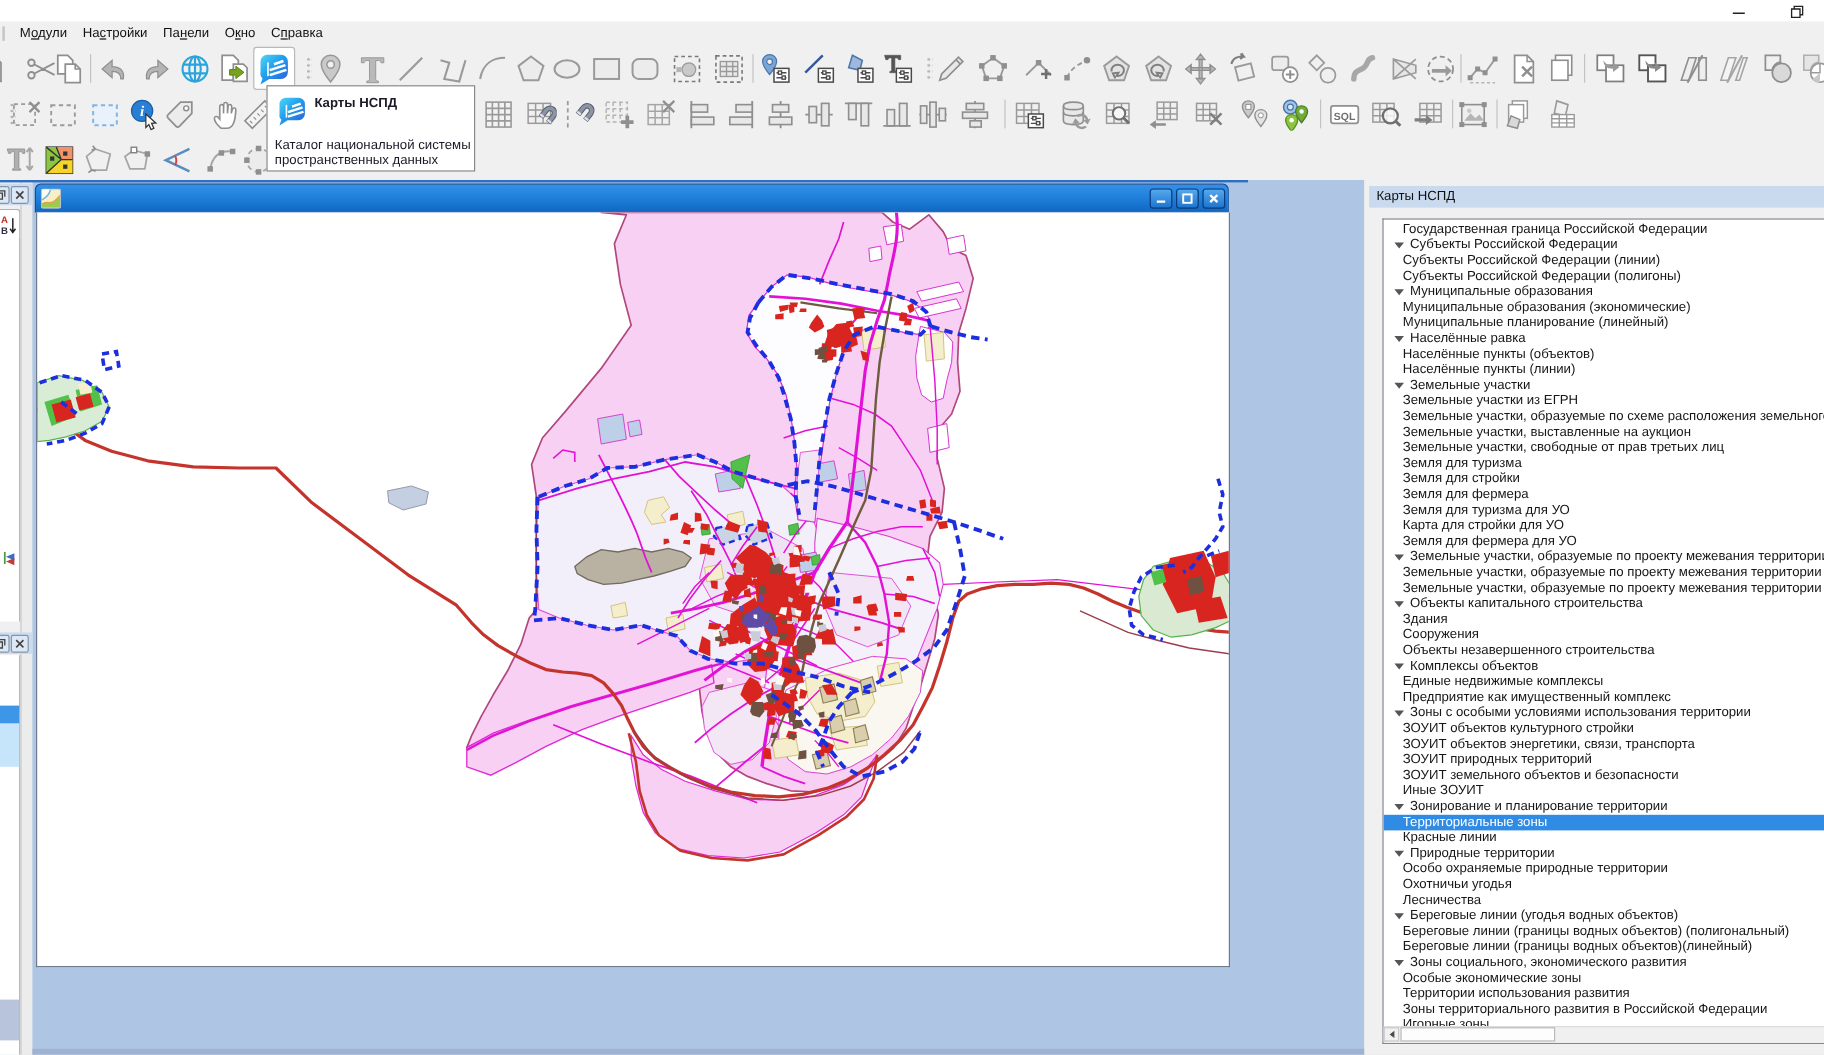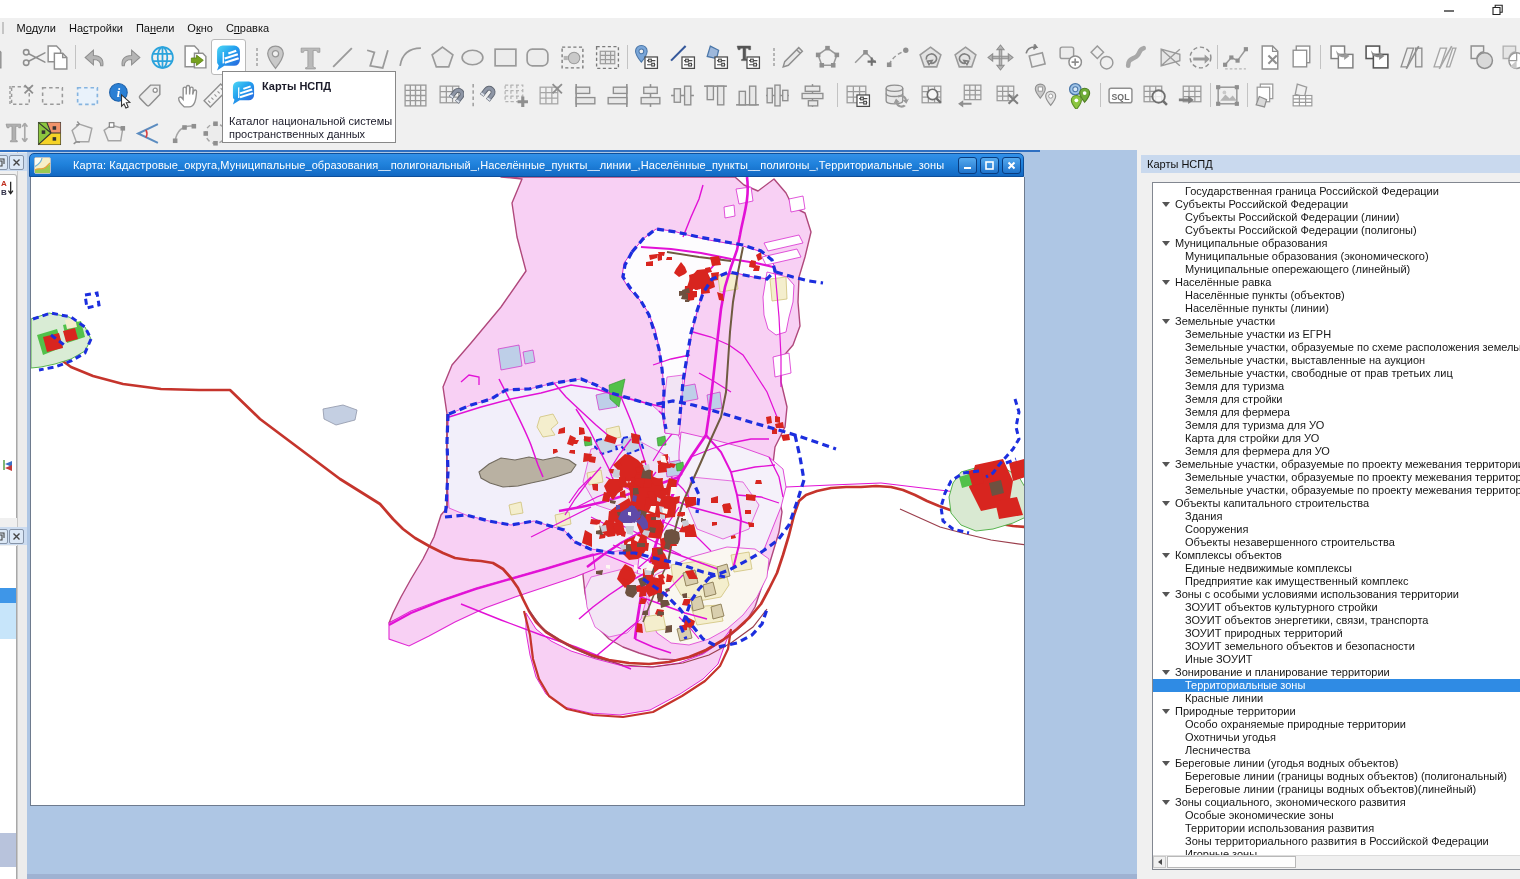--- a/index.html
+++ b/index.html
@@ -51,21 +51,21 @@
   #rpanel{left:1137px;top:150px;width:383px;height:729px;background:#f0f0f0}
   #rphdr{left:4px;top:5px;width:379px;height:18px;background:#c9d9ee;font-size:11px;color:#111;
          display:flex;align-items:center;padding-left:6px;box-sizing:border-box}
   #rtree{left:15px;top:32px;width:368px;height:686px;background:#fff;border:1px solid #828790;border-right:none;
          overflow:hidden;font-size:11px;color:#161616}
   .trow{position:absolute;left:0;width:500px;height:13px;line-height:13px;white-space:nowrap}
   .trow .arr{position:absolute;left:9px;top:4px;width:0;height:0;border-left:4px solid transparent;
              border-right:4px solid transparent;border-top:5px solid #555}
   .trow .lbl{position:absolute;top:0}
   .trow.grp .lbl{left:22px}
-  .trow.leaf .lbl{left:32px}
+  .trow.leaf .lbl{left:16px}
   .trow.sel{background:#2f8be4;color:#fff}
   #hscroll{left:0px;bottom:0px;width:367px;height:13px;background:#f0f0f0;border-top:1px solid #dcdcdc;position:absolute}
   #hscroll .sbtn{position:absolute;left:0;top:0;width:13px;height:12px;background:#f0f0f0;border:1px solid #c8c8c8;box-sizing:border-box;
       display:flex;align-items:center;justify-content:center}
   #hscroll .sbtn:after{content:"";width:0;height:0;border-top:3px solid transparent;border-bottom:3px solid transparent;border-right:4px solid #4a4a4a}
   #hscroll .thumb{position:absolute;left:14px;top:0;width:129px;height:12px;background:#fdfdfd;border:1px solid #b8b8b8;box-sizing:border-box}
   
   #tooltip{left:222px;top:71px;width:172px;height:70px;background:#fff;border:1px solid #888;
            z-index:50;font-size:11px;color:#1a1a28}
   #tooltip .tt-title{position:absolute;left:39px;top:8px;font-weight:bold;font-size:11px}
@@ -588,21 +588,20 @@
 <div class="abs" id="mdi">
   <div class="abs" id="mapwin">
     <div class="abs" id="maptitle">
       <svg class="abs" style="left:4px;top:3px;width:17px;height:17px" viewBox="0 0 17 17">
         <rect x="0.5" y="0.5" width="16" height="16" rx="1.5" fill="#f6efc8" stroke="#b8c0c8"></rect>
         <path d="M1 16 L1 13 C5 10 8 14 12 10 L16 7 L16 16 Z" fill="#9ccb52"></path>
         <path d="M1 9 L1 1 L8 1 C7 4 4 7 1 9 Z" fill="#fdfdf2"></path>
         <path d="M1 13 C5 10 8 14 12 10 L16 6" stroke="#e8a23c" stroke-width="1.2" fill="none"></path>
         <path d="M8 1 C7.5 4 4.5 7.5 1 9.5" stroke="#6fb3dc" stroke-width="1.2" fill="none"></path>
       </svg>
-      <span class="ttext" style="margin-left:43px">Карта: Кадастровые_округа,Муниципальные_образования__полигональный_,Населённые_пункты__линии_,Населённые_пункты__полигоны_,Территориальные_зоны</span>
       <span style="flex:1"></span>
       <span class="wbtn">
           <svg viewBox="0 0 11 11">
             <path d="M2 8h7" stroke="#fff" stroke-width="2" fill="none"></path>
           </svg>
         </span>
       <span class="wbtn">
           <svg viewBox="0 0 11 11">
             <rect x="2" y="2" width="7" height="7" fill="none" stroke="#fff" stroke-width="1.6"></rect>
           </svg>
@@ -1068,24 +1067,24 @@
           <span class="lbl">Субъекты Российской Федерации (линии)</span>
         </div>
         <div class="trow leaf" style="top: 41px;">
           <span class="lbl">Субъекты Российской Федерации (полигоны)</span>
         </div>
         <div class="trow grp" style="top: 54px;">
           <span class="arr"></span>
           <span class="lbl">Муниципальные образования</span>
         </div>
         <div class="trow leaf" style="top: 67px;">
-          <span class="lbl">Муниципальные образования (экономического)</span>
+          <span class="lbl">Муниципальные образования (экономические)</span>
         </div>
         <div class="trow leaf" style="top: 80px;">
-          <span class="lbl">Муниципальные опережающего (линейный)</span>
+          <span class="lbl">Муниципальные планирование (линейный)</span>
         </div>
         <div class="trow grp" style="top: 93px;">
           <span class="arr"></span>
           <span class="lbl">Населённые равка</span>
         </div>
         <div class="trow leaf" style="top: 106px;">
           <span class="lbl">Населённые пункты (объектов)</span>
         </div>
         <div class="trow leaf" style="top: 119px;">
           <span class="lbl">Населённые пункты (линии)</span>

